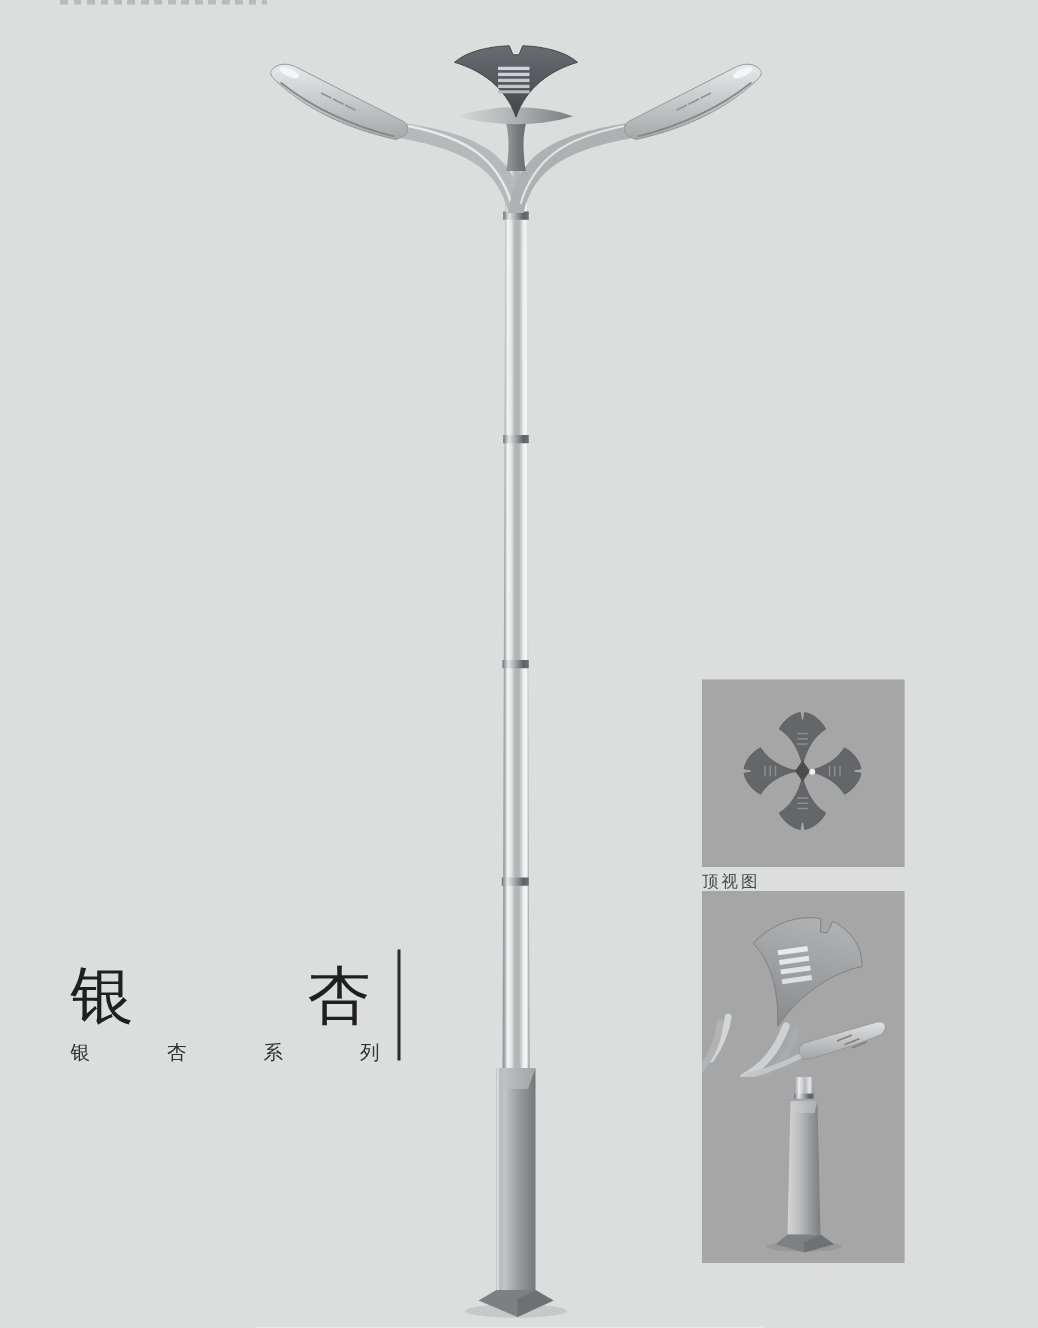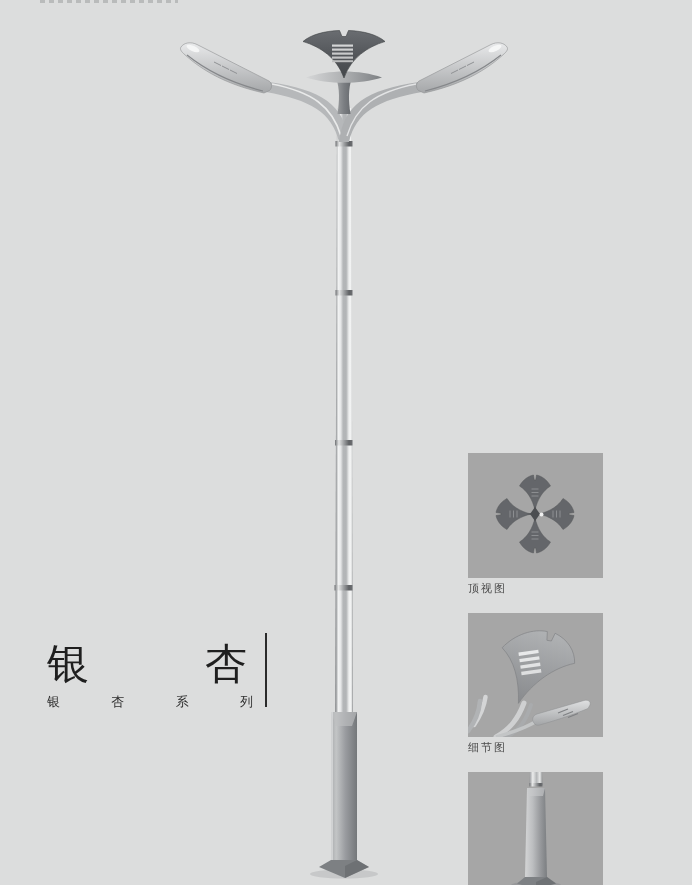--- a/index.html
+++ b/index.html
@@ -37,21 +37,21 @@
     background:#2b2b2b;
   }
   
   .side-panels{
     position:absolute;left:468px;top:453px;width:135px;
   }
   .panel-img{
     width:135px;background:#a6a6a6;overflow:hidden;line-height:0;
   }
   .panel-label{
-    height:35px;box-sizing:border-box;padding-top:5px;
+    height:16px;box-sizing:border-box;padding-top:5px;
     font-size:11px;line-height:1;color:#4a4a4a;letter-spacing:2px;
   }
 </style>
 </head>
 <body>
 
 <div class="page">
 
   <div class="top-remnant"></div>
 
@@ -226,21 +226,20 @@
         </g>
 
         <path d="M28,124 C46,119 58,114.5 67,109" fill="none" stroke="#c3c5c6" stroke-width="3.5"></path>
         <g>
           <path d="M66,110 C63.5,107 64.5,102.5 69,101 L116,87.5 C120.5,86.5 123,88.5 122,92 L120,95.5
                    C102,103 84,108.5 71.5,112 C69,112.7 67.3,112 66,110 Z" fill="url(#gDBlade)" stroke="#8d8f91" stroke-width="0.5"></path>
           <path d="M90,100 l10,-4 M95,102.5 l10,-4 M100,104.5 l10,-4" stroke="#7f8184" stroke-width="1.2"></path>
         </g>
       </svg>
     </div>
-    <div class="panel-label">细节图</div>
 
     <div class="panel-img">
       <svg width="135" height="124" viewBox="0 0 135 124">
         <defs>
           <linearGradient id="gBPole" x1="0" y1="0" x2="1" y2="0">
             <stop offset="0" stop-color="#94969a"></stop>
             <stop offset="0.25" stop-color="#eceded"></stop>
             <stop offset="0.55" stop-color="#b4b6b8"></stop>
             <stop offset="0.8" stop-color="#e9eaea"></stop>
             <stop offset="1" stop-color="#8b8d8f"></stop>

